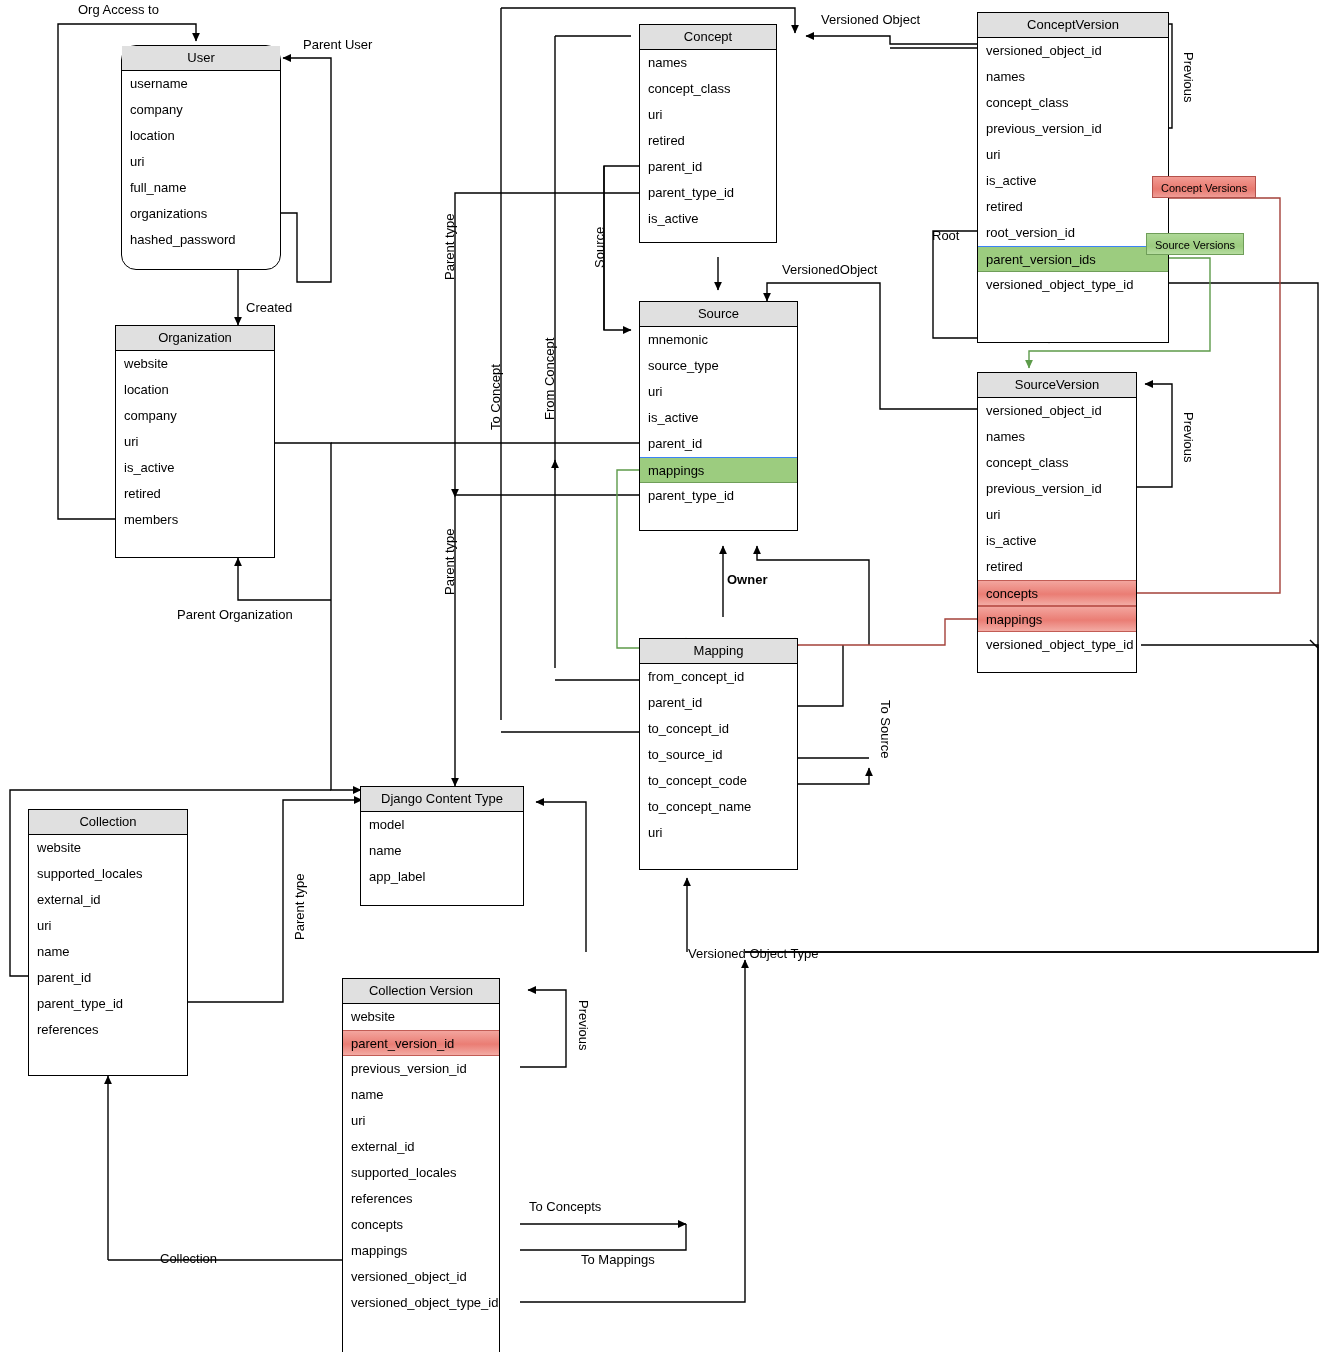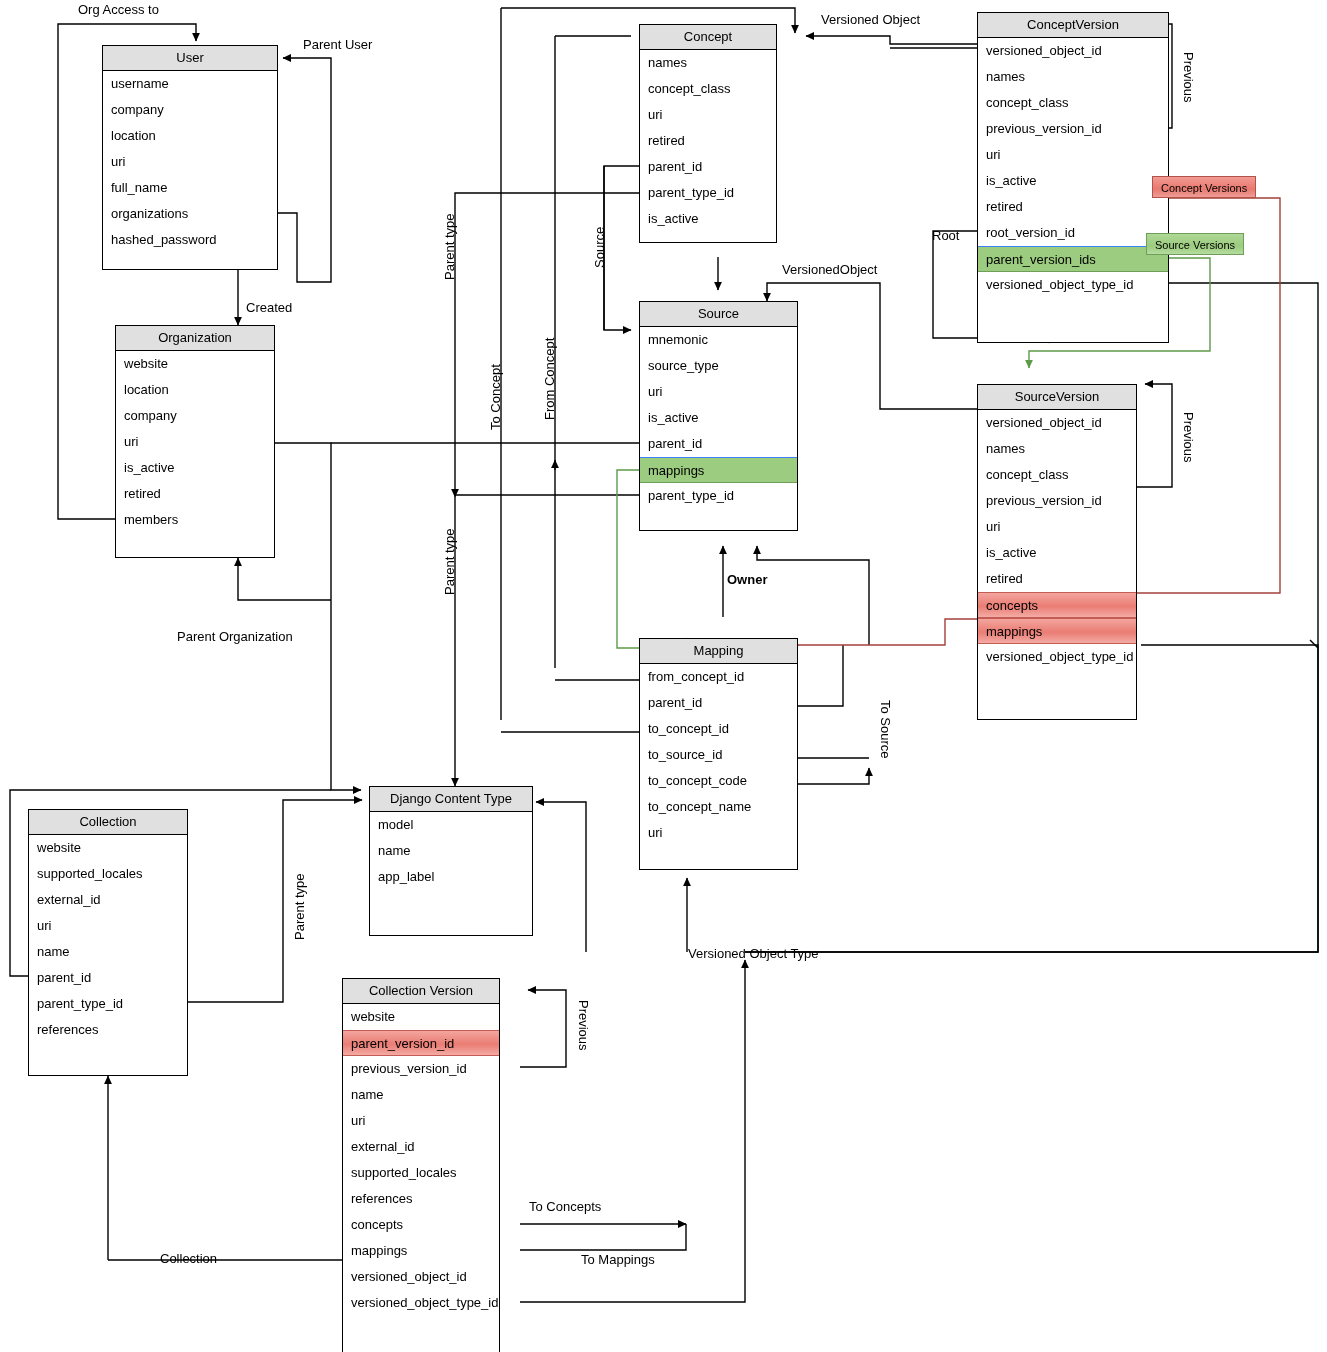--- a/index.html
+++ b/index.html
@@ -201,21 +201,21 @@
       <path d="M639,470 L617,470 L617,648 L686,648 L686,638" marker-end="url(#ah-green)"></path>
       <path d="M1137,258 L1210,258 L1210,351 L1029,351 L1029,368" marker-end="url(#ah-green)"></path>
     </g>
 
     <g fill="none" stroke="#a4413a" stroke-width="1.4">
       <path d="M1137,593 L1280,593 L1280,198 L1146,198" marker-end="url(#ah-red)"></path>
       <path d="M977,619 L945,619 L945,645 L795,645 L795,638" marker-end="url(#ah-red)"></path>
     </g>
   </svg>
 
-  <div class="entity" style="left:102px; top:45px; width:176px; height:225px;">
+  <div class="entity" style="left:121px; top:45px; width:160px; height:225px;border-radius:15px;">
     <div class="entity-title">User</div>
     <ul class="fields">
       <li class="field">username</li>
       <li class="field">company</li>
       <li class="field">location</li>
       <li class="field">uri</li>
       <li class="field">full_name</li>
       <li class="field">organizations</li>
       <li class="field">hashed_password</li>
     </ul>
@@ -269,21 +269,21 @@
       <li class="field">mnemonic</li>
       <li class="field">source_type</li>
       <li class="field">uri</li>
       <li class="field">is_active</li>
       <li class="field">parent_id</li>
       <li class="field hl-green">mappings</li>
       <li class="field">parent_type_id</li>
     </ul>
   </div>
 
-  <div class="entity" style="left:977px; top:372px; width:160px; height:336px;margin-top:12px;">
+  <div class="entity" style="left:977px; top:372px; width:160px; height:301px;">
     <div class="entity-title">SourceVersion</div>
     <ul class="fields">
       <li class="field">versioned_object_id</li>
       <li class="field">names</li>
       <li class="field">concept_class</li>
       <li class="field">previous_version_id</li>
       <li class="field">uri</li>
       <li class="field">is_active</li>
       <li class="field">retired</li>
       <li class="field hl-red">concepts</li>
@@ -298,21 +298,21 @@
       <li class="field">from_concept_id</li>
       <li class="field">parent_id</li>
       <li class="field">to_concept_id</li>
       <li class="field">to_source_id</li>
       <li class="field">to_concept_code</li>
       <li class="field">to_concept_name</li>
       <li class="field">uri</li>
     </ul>
   </div>
 
-  <div class="entity" style="left:369px; top:786px; width:164px; height:150px;">
+  <div class="entity" style="left:360px; top:786px; width:164px; height:120px;">
     <div class="entity-title">Django Content Type</div>
     <ul class="fields">
       <li class="field">model</li>
       <li class="field">name</li>
       <li class="field">app_label</li>
     </ul>
   </div>
 
   <div class="entity" style="left:28px; top:809px; width:160px; height:267px;">
     <div class="entity-title">Collection</div>
@@ -345,21 +345,21 @@
       <li class="field">versioned_object_type_id</li>
     </ul>
   </div>
 
   <div class="badge red" style="left:1152px; top:176px;">Concept Versions</div>
   <div class="badge green" style="left:1146px; top:233px;">Source Versions</div>
 
   <div class="edge-label" style="left:78px; top:2px;">Org Access to</div>
   <div class="edge-label" style="left:303px; top:37px;">Parent User</div>
   <div class="edge-label" style="left:246px; top:300px;">Created</div>
-  <div class="edge-label" style="left:177px; top:629px;">Parent Organization</div>
+  <div class="edge-label" style="left:177px; top:607px;">Parent Organization</div>
 
   <div class="edge-label" style="left:821px; top:12px;">Versioned Object</div>
   <div class="edge-label vert rot-cw" style="left:1196px; top:52px;">Previous</div>
   <div class="edge-label" style="left:932px; top:228px;">Root</div>
 
   <div class="edge-label" style="left:782px; top:262px;">VersionedObject</div>
   <div class="edge-label vert rot-cw" style="left:1196px; top:412px;">Previous</div>
 
   <div class="edge-label vert rot-ccw" style="left:592px; top:268px;">Source</div>
   <div class="edge-label vert rot-ccw" style="left:442px; top:280px;">Parent type</div>

